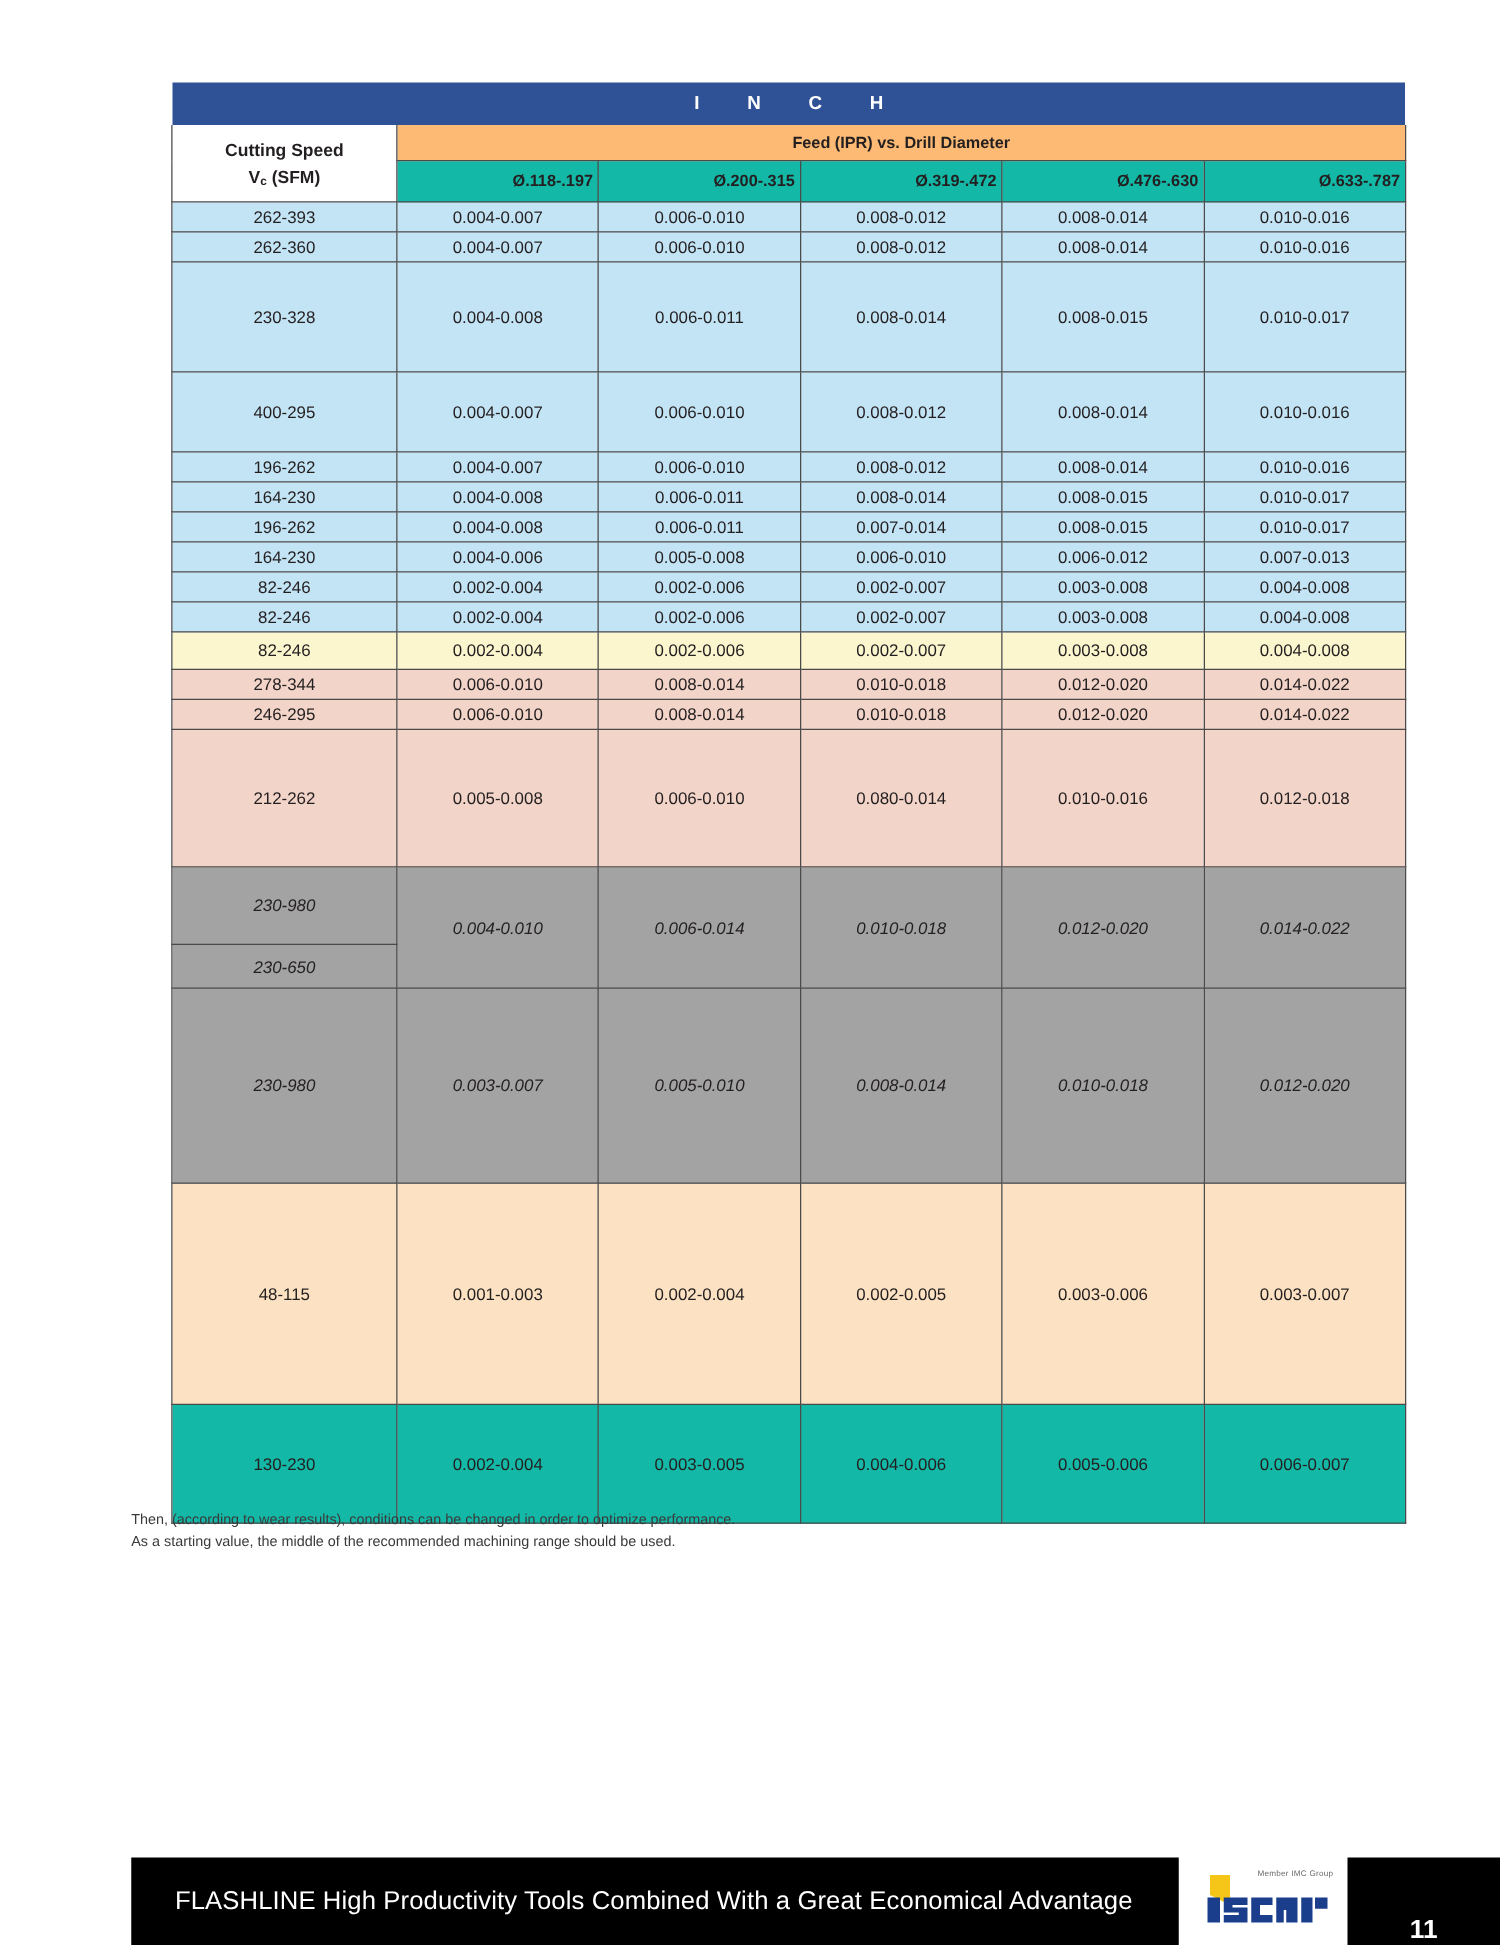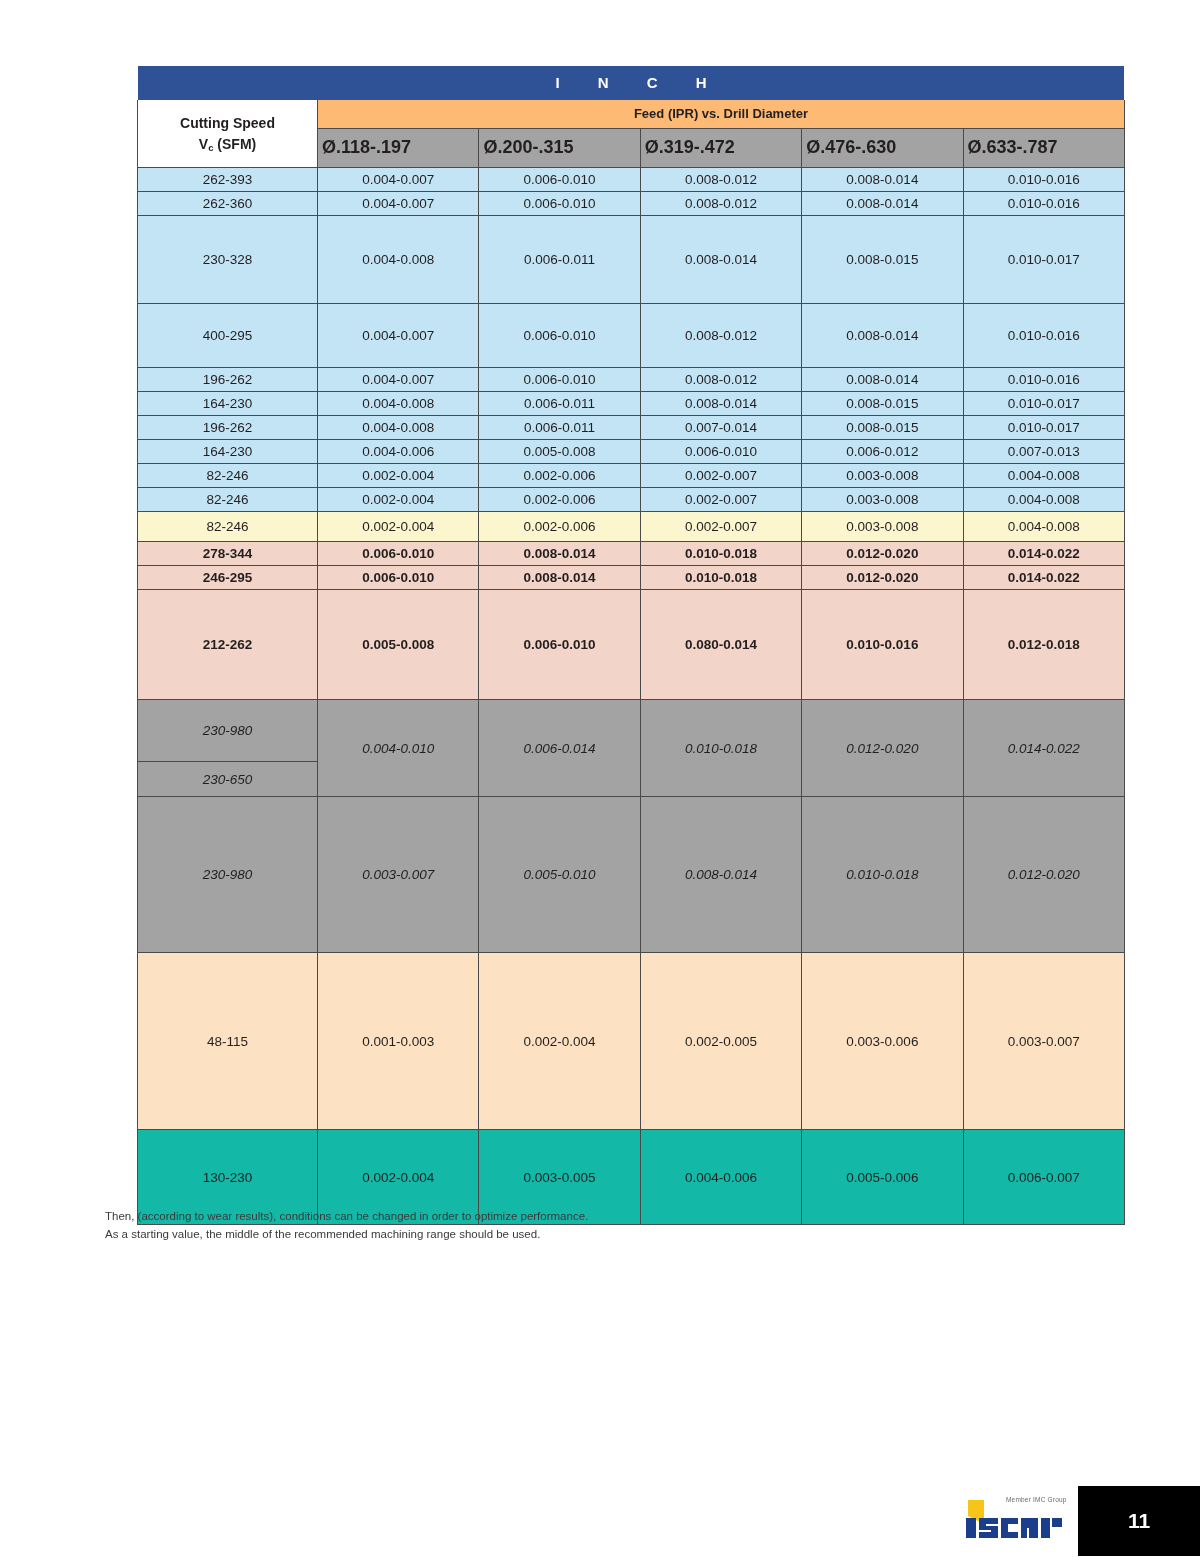--- a/index.html
+++ b/index.html
@@ -71,42 +71,42 @@
     border: 1px solid #4a4a4a;
     border-top: none;
     text-align: center;
     font-weight: bold;
     font-size: 13px;
     padding: 6px 4px 7px 4px;
     background: #fdba74;
   }
   .hdr-dia {
     border: 1px solid #4a4a4a;
-    text-align: left;
-    font-weight: bold;
-    font-size: 18px;
+    text-align: right;
+    font-weight: bold;
+    font-size: 13px;
     padding: 8px 4px 9px 4px;
-    background: #a3a3a3;
+    background: #14b8a6;
   }
 
   
   table.feed-table td.cell {
     border: 1px solid #4a4a4a;
     text-align: center;
     vertical-align: middle;
     padding: 0 3px;
     font-size: 13.5px;
     color: #231f20;
     white-space: nowrap;
   }
 
   
   .g-blue   { background: #c3e4f5; }
   .g-cream  { background: #fbf6ce; }
-  .g-pink   { background: #f2d4c8; font-weight: bold; }
+  .g-pink   { background: #f2d4c8; }
   .g-teal   { background: #a3a3a3; font-style: italic; }
   .g-orange { background: #fce2c2; }
   .g-gray   { background: #14b8a6; }
 
   
   #footnote {
     position: absolute;
     left: 105px;
     top: 1207px;
     width: 900px;
@@ -155,21 +155,21 @@
     height: 54px;
   }
   #footer-pagebox {
     position: absolute;
     left: 1078px;
     top: 0;
     width: 122px;
     height: 70px;
     background: #000000;
     display: flex;
-    align-items: center;
+    align-items: flex-end;
     justify-content: center;
   }
   #page-number {
     color: #ffffff;
     font-size: 21px;
     font-weight: bold;
   }
   .imc-text {
     position: absolute;
     left: 48px;
@@ -363,20 +363,23 @@
       </tbody>
   </table>
 </div>
 
 <div id="footnote">
   <div>Then, (according to wear results), conditions can be changed in order to optimize performance.</div>
   <div>As a starting value, the middle of the recommended machining range should be used.</div>
 </div>
 
 <div id="footer">
+  <div id="footer-band">
+    <div id="footer-tagline">FLASHLINE High Productivity Tools Combined With a Great Economical Advantage</div>
+  </div>
 
   <div id="footer-logo">
     <svg width="120" height="54" viewBox="0 0 120 54">
 
       <polygon points="10,6 26,6 26,30 10,22" fill="#f5c518"></polygon>
 
       <path d="M8,24 L18,24 L18,44 L8,44 Z" fill="#1a3e8c"></path>
       <path d="M21,24 L40,24 L40,30 L28,30 L28,32 L40,32 L40,44 L21,44 L21,38 L33,38 L33,36 L21,36 Z" fill="#1a3e8c"></path>
       <path d="M43,24 L60,24 L60,30 L50,30 L50,38 L60,38 L60,44 L43,44 Z" fill="#1a3e8c"></path>
       <path d="M63,24 L80,24 L80,44 L71,44 L71,34 L69,34 L69,44 L63,44 Z" fill="#1a3e8c"></path>

